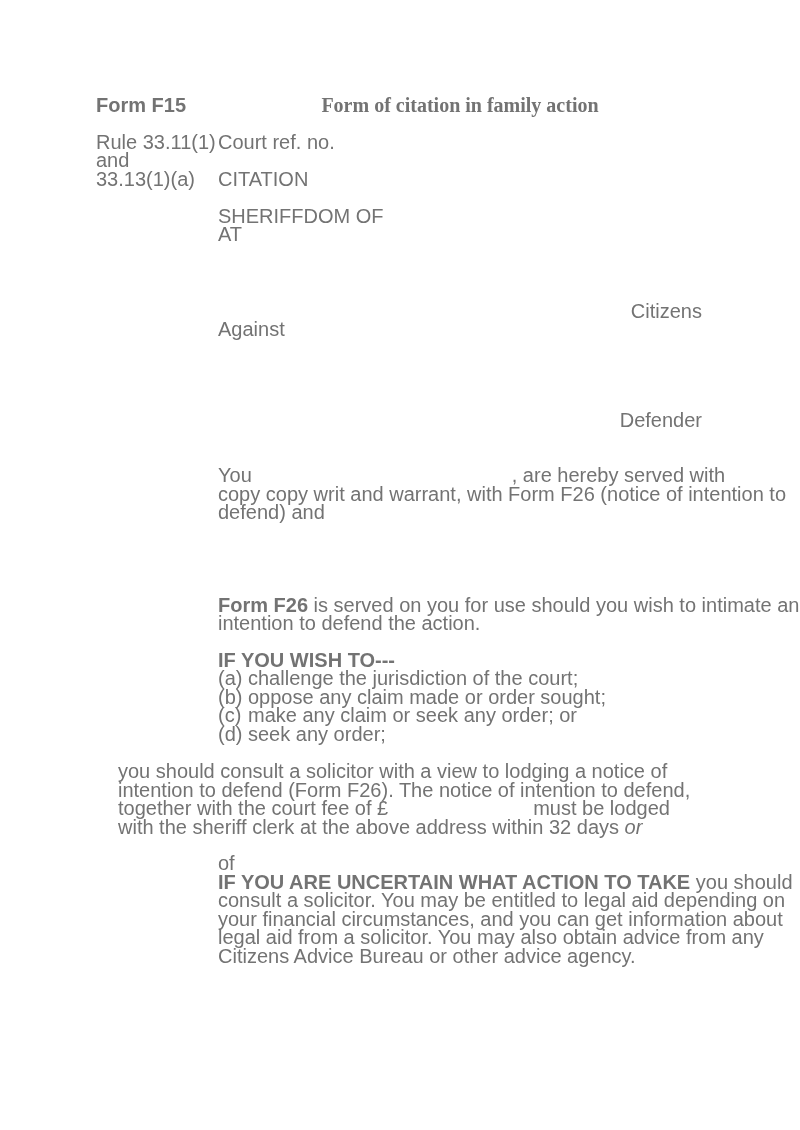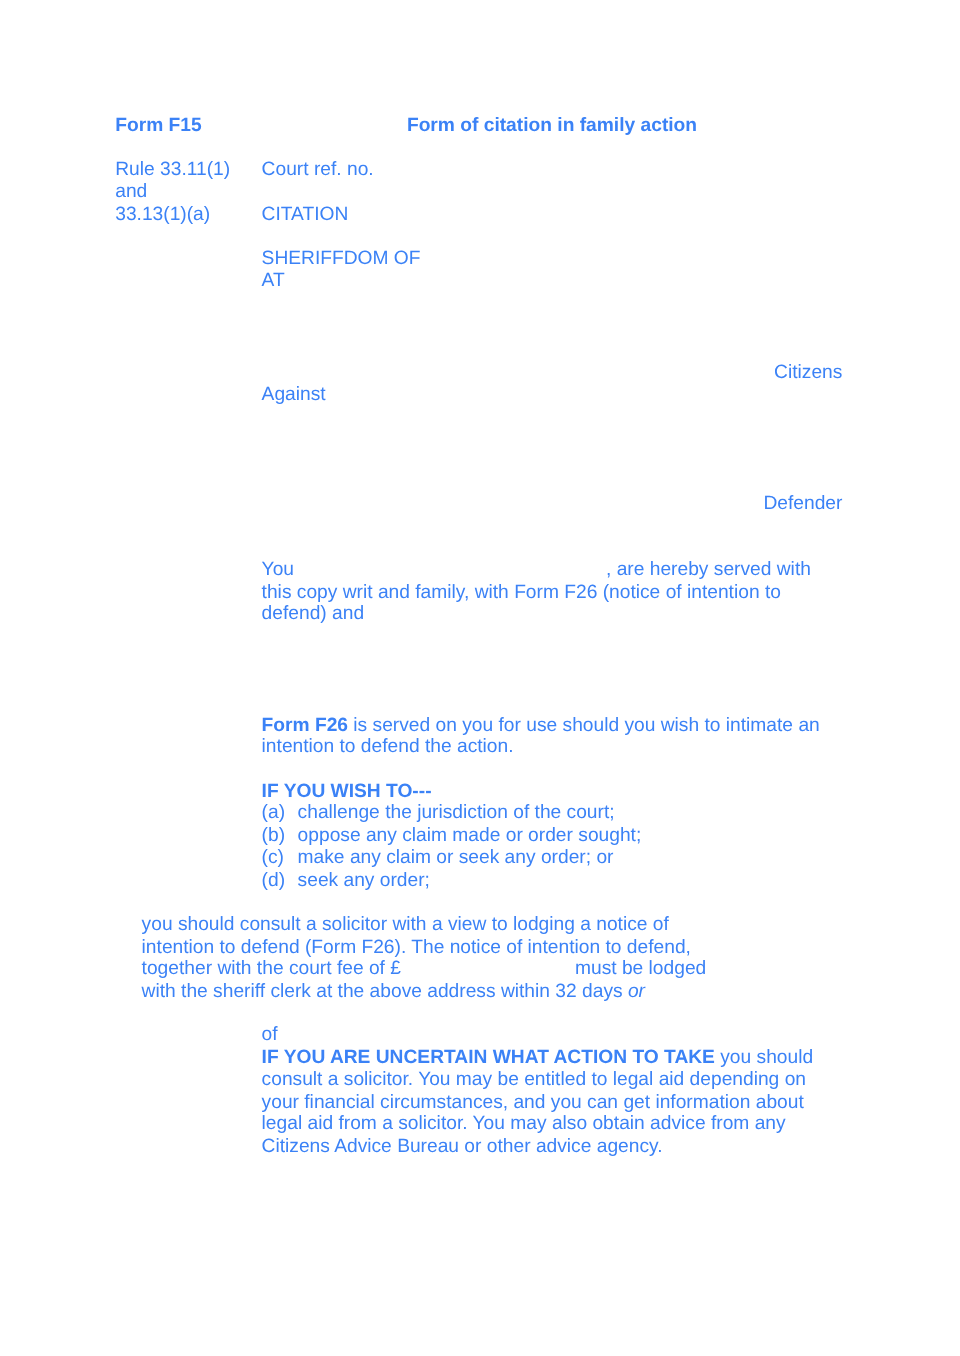--- a/index.html
+++ b/index.html
@@ -5,36 +5,36 @@
   html, body {
     margin: 0;
     padding: 0;
     background: #ffffff;
   }
   .page {
     position: relative;
     width: 800px;
     height: 1130px;
     background: #ffffff;
-    color: #3b82f6;
+    color: #737373;
     font-family: "Liberation Sans", "DejaVu Sans", sans-serif;
-    font-size: 16px;
+    font-size: 20px;
     line-height: 18.5px;
     box-sizing: border-box;
     padding: 96px 94px 0 96px;
     overflow: hidden;
   }
   .row { display: flex; }
   .gutter { flex: 0 0 122px; width: 122px; }
   .main { flex: 0 0 484px; width: 484px; }
   .main-block { margin-left: 122px; width: 484px; }
   .line { min-height: 18.5px; white-space: pre; }
   .b, .bold { font-weight: bold; }
   .i { font-style: italic; }
-  .center { text-align: center; }
+  .center { text-align: center; font-family: Liberation Serif, serif; }
   .right { text-align: right; }
   .fill-gap { display: inline-block; height: 1px; vertical-align: baseline; }
   .list-row { display: flex; min-height: 18.5px; white-space: pre; }
   .li-label { flex: 0 0 30px; width: 30px; }
   .mt18 { margin-top: 18px; }
   .mt19 { margin-top: 19px; margin-left: 22px; }
   .mt37 { margin-top: 37px; }
   .mt38 { }
   .mt58 { margin-top: 58px; }
   .mt72 { margin-top: 72px; }
@@ -69,21 +69,21 @@
       <div class="line">AT</div>
     </div>
   </div>
 
   <div class="main-block line right mt58">Citizens</div>
   <div class="main-block line">Against</div>
   <div class="main-block line right mt72">Defender</div>
 
   <div class="main-block mt37">
       <div class="line"><span>You</span><span class="fill-gap" style="width: 260px;"></span><span>, are hereby served with</span></div>
-      <div class="line"><span>this copy writ and family, with Form F26 (notice of intention to</span></div>
+      <div class="line"><span>copy copy writ and warrant, with Form F26 (notice of intention to</span></div>
       <div class="line"><span>defend) and</span></div>
     </div>
 
   <div class="main-block mt74">
       <div class="line"><span class="b">Form F26</span><span> is served on you for use should you wish to intimate an</span></div>
       <div class="line"><span>intention to defend the action.</span></div>
     </div>
 
   <div class="main-block line bold mt18">IF YOU WISH TO---</div>
   <div class="main-block">

